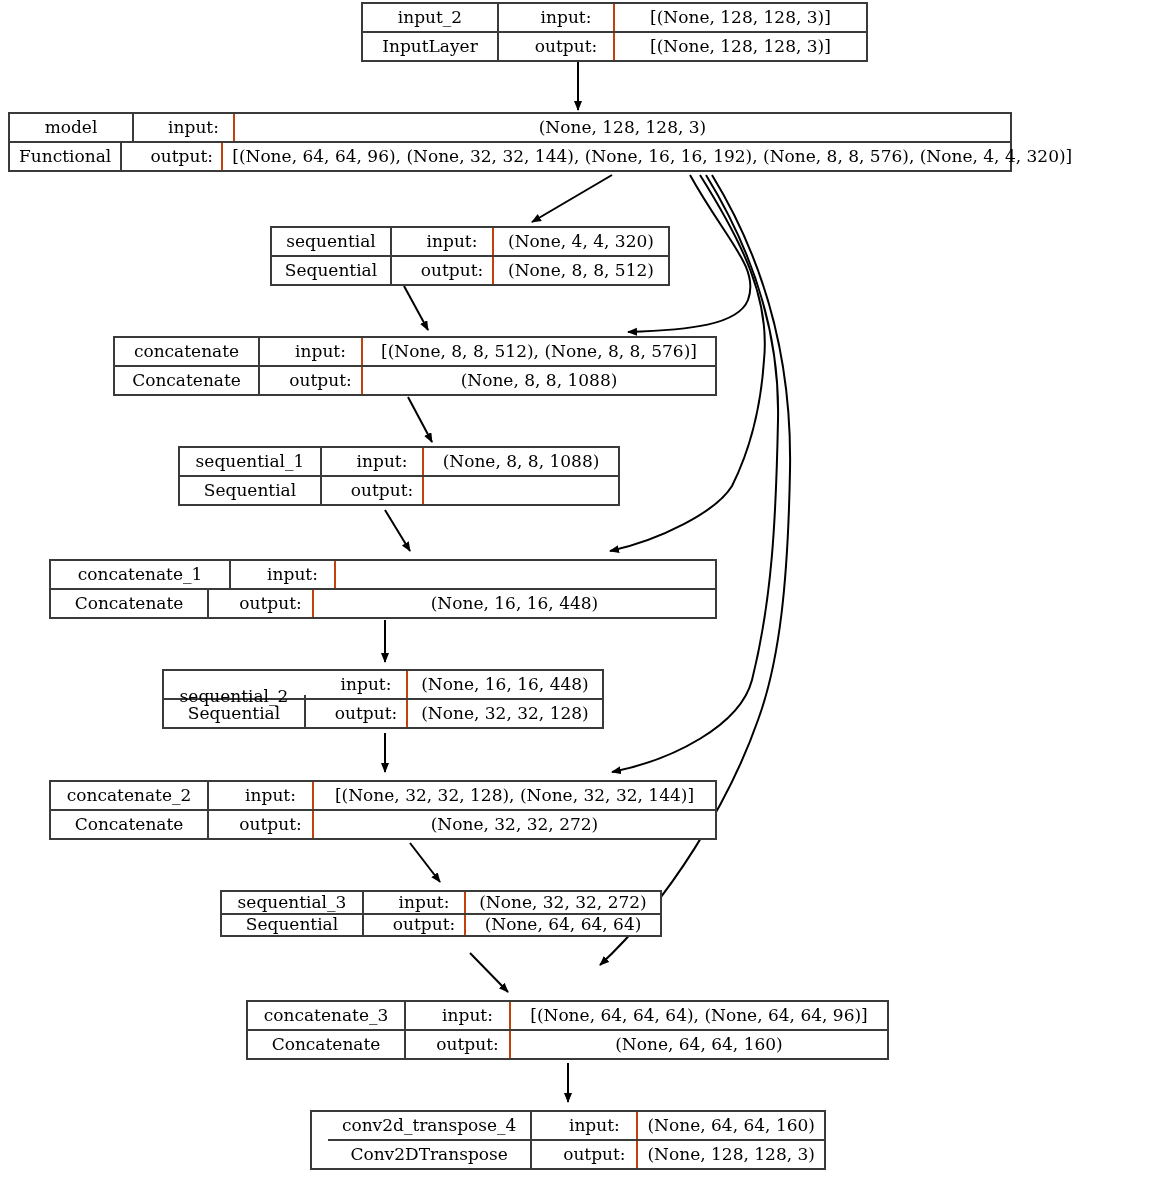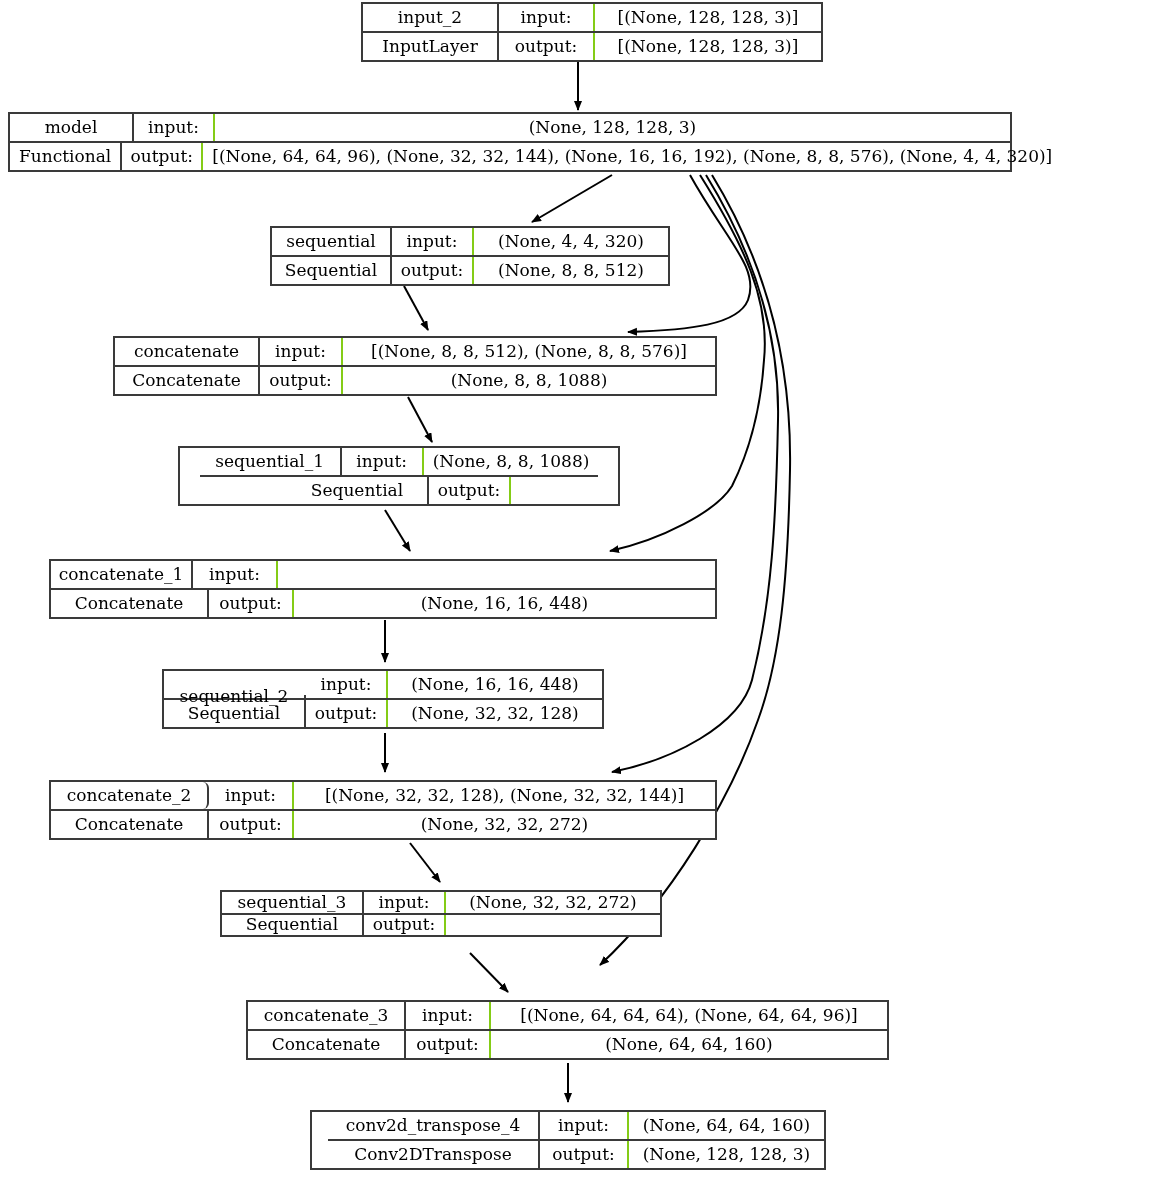--- a/index.html
+++ b/index.html
@@ -50,21 +50,22 @@
     font-size: 17px;
     color: #000000;
     white-space: nowrap;
     line-height: 1;
     padding: 0 9px;
   }
   .cell.name {
     border-right: 2px solid #3a3a3a;
   }
   .cell.io {
-    border-right: 2px solid #84cc16;
+    border-right: 2px solid #c2410c;
+    margin-left: 20px;
   }
   .cell.shape {
     flex: 1 1 auto;
   }
 </style>
 </head>
 <body>
 
 <div id="canvas">
 
@@ -100,21 +101,21 @@
     <path d="M410,843 L440,882" fill="none" stroke="#000000" stroke-width="2" marker-end="url(#ah)"></path>
 
     <path d="M470,953 L508,992" fill="none" stroke="#000000" stroke-width="2" marker-end="url(#ah)"></path>
 
     <path d="M712,175 C764,260 792,360 790,470 C788,580 780,660 758,720
              C730,800 670,900 600,965" fill="none" stroke="#000000" stroke-width="2" marker-end="url(#ah)"></path>
 
     <path d="M568,1063 L568,1102" fill="none" stroke="#000000" stroke-width="2" marker-end="url(#ah)"></path>
   </svg>
 
-  <div class="node" style="left:361px; top:2px; width:462px; height:60px;">
+  <div class="node" style="left:361px; top:2px; width:507px; height:60px;">
     <div class="row top">
       <div class="cell name" style="width:136px;">input_2</div>
       <div class="cell io" style="width:96px;">input:</div>
       <div class="cell shape">[(None, 128, 128, 3)]</div>
     </div>
     <div class="row">
       <div class="cell name" style="width:136px;">InputLayer</div>
       <div class="cell io" style="width:96px;">output:</div>
       <div class="cell shape">[(None, 128, 128, 3)]</div>
     </div>
@@ -152,35 +153,35 @@
       <div class="cell io" style="width:83px;">input:</div>
       <div class="cell shape">[(None, 8, 8, 512), (None, 8, 8, 576)]</div>
     </div>
     <div class="row">
       <div class="cell name" style="width:145px;">Concatenate</div>
       <div class="cell io" style="width:83px;">output:</div>
       <div class="cell shape">(None, 8, 8, 1088)</div>
     </div>
   </div>
 
-  <div class="node" style="left:178px; top:446px; width:442px; height:60px;align-items:center;">
+  <div class="node" style="left:178px; top:446px; width:442px; height:60px;">
     <div class="row top">
       <div class="cell name" style="width:142px;">sequential_1</div>
       <div class="cell io" style="width:82px;">input:</div>
       <div class="cell shape">(None, 8, 8, 1088)</div>
     </div>
     <div class="row">
       <div class="cell name" style="width:142px;">Sequential</div>
       <div class="cell io" style="width:82px;">output:</div>
     </div>
   </div>
 
   <div class="node" style="left:49px; top:559px; width:668px; height:60px;">
     <div class="row top">
-      <div class="cell name" style="width:142px;text-align:right;">concatenate_1</div>
+      <div class="cell name" style="width:180px;text-align:right;">concatenate_1</div>
       <div class="cell io" style="width:85px;">input:</div>
     </div>
     <div class="row">
       <div class="cell name" style="width:158px;">Concatenate</div>
       <div class="cell io" style="width:85px;">output:</div>
       <div class="cell shape">(None, 16, 16, 448)</div>
     </div>
   </div>
 
   <div class="node" style="left:162px; top:669px; width:442px; height:60px;">
@@ -191,40 +192,41 @@
     </div>
     <div class="row">
       <div class="cell name" style="width:142px;">Sequential</div>
       <div class="cell io" style="width:82px;">output:</div>
       <div class="cell shape">(None, 32, 32, 128)</div>
     </div>
   </div>
 
   <div class="node" style="left:49px; top:780px; width:668px; height:60px;">
     <div class="row top">
-      <div class="cell name" style="width:158px;border-radius:6px;">concatenate_2</div>
+      <div class="cell name" style="width:158px;">concatenate_2</div>
       <div class="cell io" style="width:85px;">input:</div>
       <div class="cell shape">[(None, 32, 32, 128), (None, 32, 32, 144)]</div>
     </div>
     <div class="row">
       <div class="cell name" style="width:158px;">Concatenate</div>
       <div class="cell io" style="width:85px;">output:</div>
       <div class="cell shape">(None, 32, 32, 272)</div>
     </div>
   </div>
 
   <div class="node" style="left:220px; top:890px; width:442px; height:47px;">
     <div class="row top">
       <div class="cell name" style="width:142px;">sequential_3</div>
       <div class="cell io" style="width:82px;">input:</div>
       <div class="cell shape">(None, 32, 32, 272)</div>
     </div>
     <div class="row">
       <div class="cell name" style="width:142px;">Sequential</div>
       <div class="cell io" style="width:82px;">output:</div>
+      <div class="cell shape">(None, 64, 64, 64)</div>
     </div>
   </div>
 
   <div class="node" style="left:246px; top:1000px; width:643px; height:60px;">
     <div class="row top">
       <div class="cell name" style="width:158px;">concatenate_3</div>
       <div class="cell io" style="width:85px;">input:</div>
       <div class="cell shape">[(None, 64, 64, 64), (None, 64, 64, 96)]</div>
     </div>
     <div class="row">

